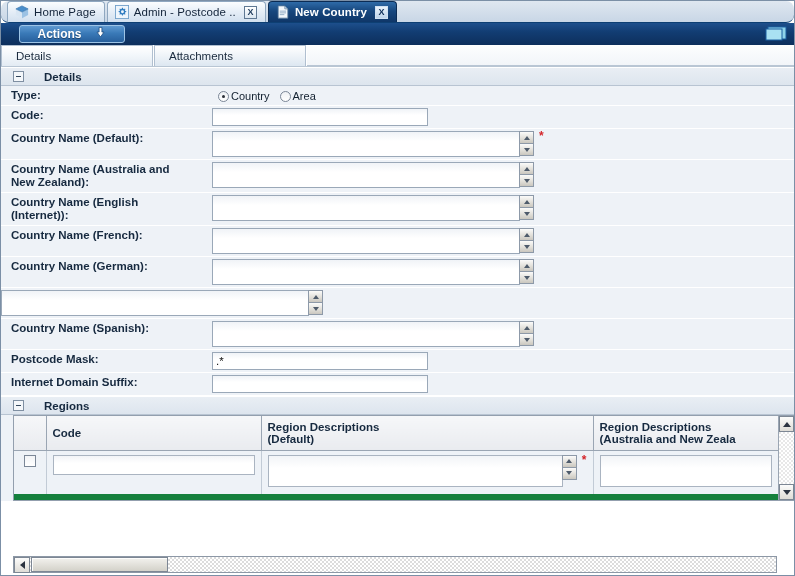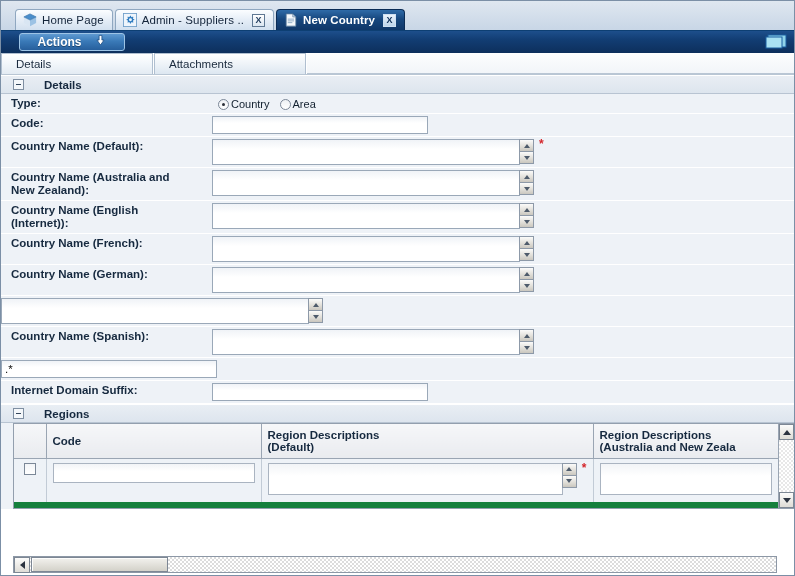--- a/index.html
+++ b/index.html
@@ -15,26 +15,27 @@
     position: relative;
     width: 795px; height: 576px;
     background: #ffffff;
     border: 1px solid #7b8fa6;
     overflow: hidden;
   }
 
   
   .tabstrip {
     position: relative;
-    height: 30px;
+    height: 22px;
     background: linear-gradient(to bottom, #dfe7f0 0%, #c8d6e6 100%);
     border-bottom: 1px solid #0d3f73;
     display: flex;
     align-items: flex-end;
-    padding-left: 14px;
+    padding-left: 6px;
+    border-radius: 8px;
   }
   .btab {
     height: 21px;
     display: flex;
     align-items: center;
     gap: 5px;
     padding: 0 8px 0 7px;
     border: 1px solid #8fa7c0;
     border-bottom: none;
     border-radius: 4px 4px 0 0;
@@ -372,21 +373,21 @@
     </div>
 
     <div class="btab">
       <span class="ico">
         <svg viewBox="0 0 16 16" width="14" height="14">
           <rect x="0.5" y="0.5" width="15" height="15" fill="#eef5fc" stroke="#6f9fca" stroke-width="1"></rect>
           <path d="M8 3.2 L9 3.2 L9.3 4.4 L10.3 4.8 L11.3 4.1 L12 4.8 L11.3 5.8 L11.7 6.8 L12.9 7.1 L12.9 8.1 L11.7 8.4 L11.3 9.4 L12 10.4 L11.3 11.1 L10.3 10.4 L9.3 10.8 L9 12 L8 12 L7.7 10.8 L6.7 10.4 L5.7 11.1 L5 10.4 L5.7 9.4 L5.3 8.4 L4.1 8.1 L4.1 7.1 L5.3 6.8 L5.7 5.8 L5 4.8 L5.7 4.1 L6.7 4.8 L7.7 4.4 Z" fill="#2f7cc0"></path>
           <circle cx="8.5" cy="7.6" r="1.7" fill="#eef5fc"></circle>
         </svg>
       </span>
-      <span class="tlabel">Admin - Suppliers ..</span>
+      <span class="tlabel">Admin - Postcode ..</span>
       <span class="tclose">X</span>
     </div>
 
     <div class="btab active">
       <span class="ico">
         <svg viewBox="0 0 16 16" width="14" height="14">
           <polygon points="2.5,1 10,1 13.5,4.5 13.5,15 2.5,15" fill="#f3f7fb" stroke="#5b7b9c" stroke-width=".9"></polygon>
           <polygon points="10,1 13.5,4.5 10,4.5" fill="#c4d6e8" stroke="#5b7b9c" stroke-width=".7"></polygon>
           <g stroke="#6f90b0" stroke-width=".8">
             <line x1="4.3" y1="7" x2="11.5" y2="7"></line>
@@ -562,20 +563,21 @@
               <i class="tri-u"></i>
             </div>
           <div>
               <i class="tri-d"></i>
             </div>
         </span>
       </div>
     </div>
 
     <div class="frow">
+      <div class="flabel">Postcode Mask:</div>
       <div class="fctl">
         <input class="txt mask-input" value=".*" style="">
       </div>
     </div>
 
     <div class="frow">
       <div class="flabel">Internet Domain Suffix:</div>
       <div class="fctl">
         <input class="txt mask-input" value="" style="">
       </div>

